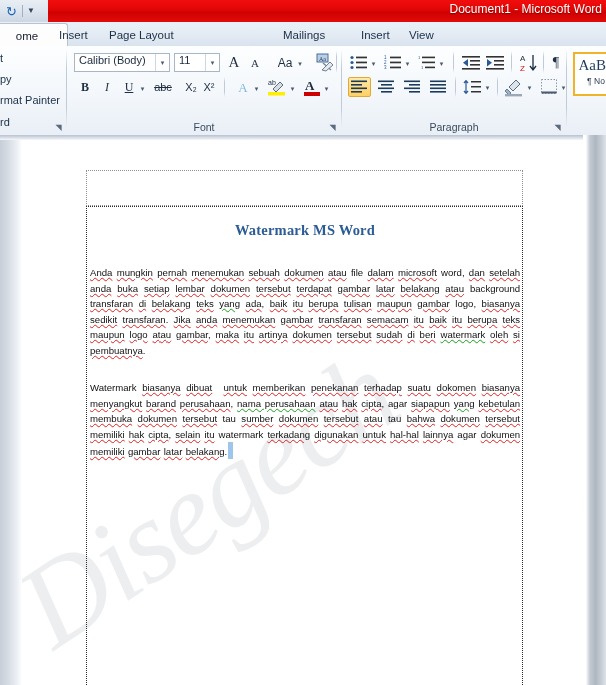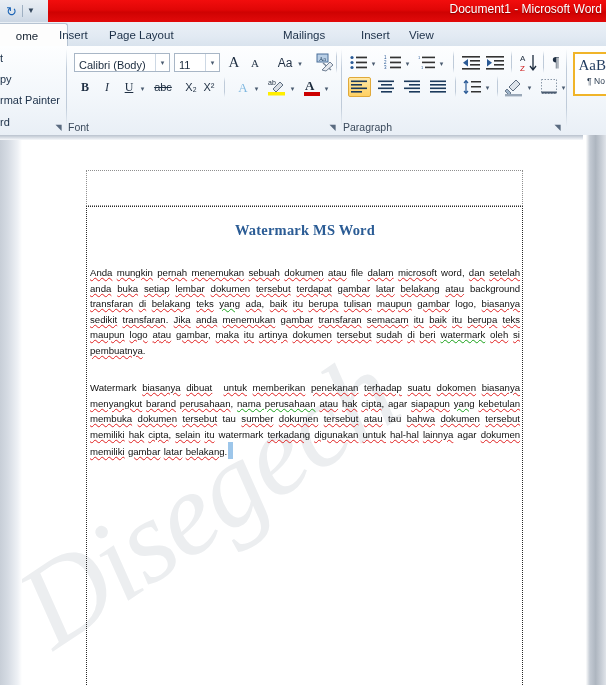--- a/index.html
+++ b/index.html
@@ -72,21 +72,21 @@
     position: absolute; left: 0; top: 46px; width: 606px; height: 89px;
     background: linear-gradient(to bottom, #fdfeff 0%, #f3f7fb 55%, #e9eff6 100%);
     border-bottom: 1px solid #b3c0cf;
     overflow: hidden;
   }
   .grp {
     position: absolute; top: 0; height: 88px;
   }
   .grp-label {
     position: absolute; bottom: 1px; width: 100%;
-    font-size: 10.5px; color: #3b4a5c;
+    text-align: center; font-size: 10.5px; color: #3b4a5c;
   }
   .grp-dialog {
     position: absolute; bottom: 2px; right: 3px;
     width: 9px; height: 9px;
     font-size: 8px; color: #5a6b80; line-height: 9px; text-align: center;
   }
   .grp-sep {
     position: absolute; top: 3px; width: 1px; height: 78px;
     background: linear-gradient(to bottom, rgba(160,175,192,0) 0%, #bfcbd9 25%, #bfcbd9 75%, rgba(160,175,192,0) 100%);
   }
@@ -95,21 +95,21 @@
   .clip-item {
     position: absolute; left: 0;
     font-size: 11px; color: #20344c; white-space: nowrap;
   }
 
   
   .combo {
     position: absolute;
     background: #ffffff;
     border: 1px solid #a8b6c6;
-    display: flex; align-items: flex-end;
+    display: flex; align-items: flex-start;
     font-size: 11px; color: #1a2a3d;
     box-sizing: border-box;
   }
   .combo .lbl { padding-left: 4px; flex: 1; overflow: hidden; white-space: nowrap; }
   .combo .arr {
     width: 13px; text-align: center; font-size: 7px; color: #4a5b70;
     border-left: 1px solid #cdd8e4; height: 100%;
     display: flex; align-items: center; justify-content: center;
   }
   .ico {

